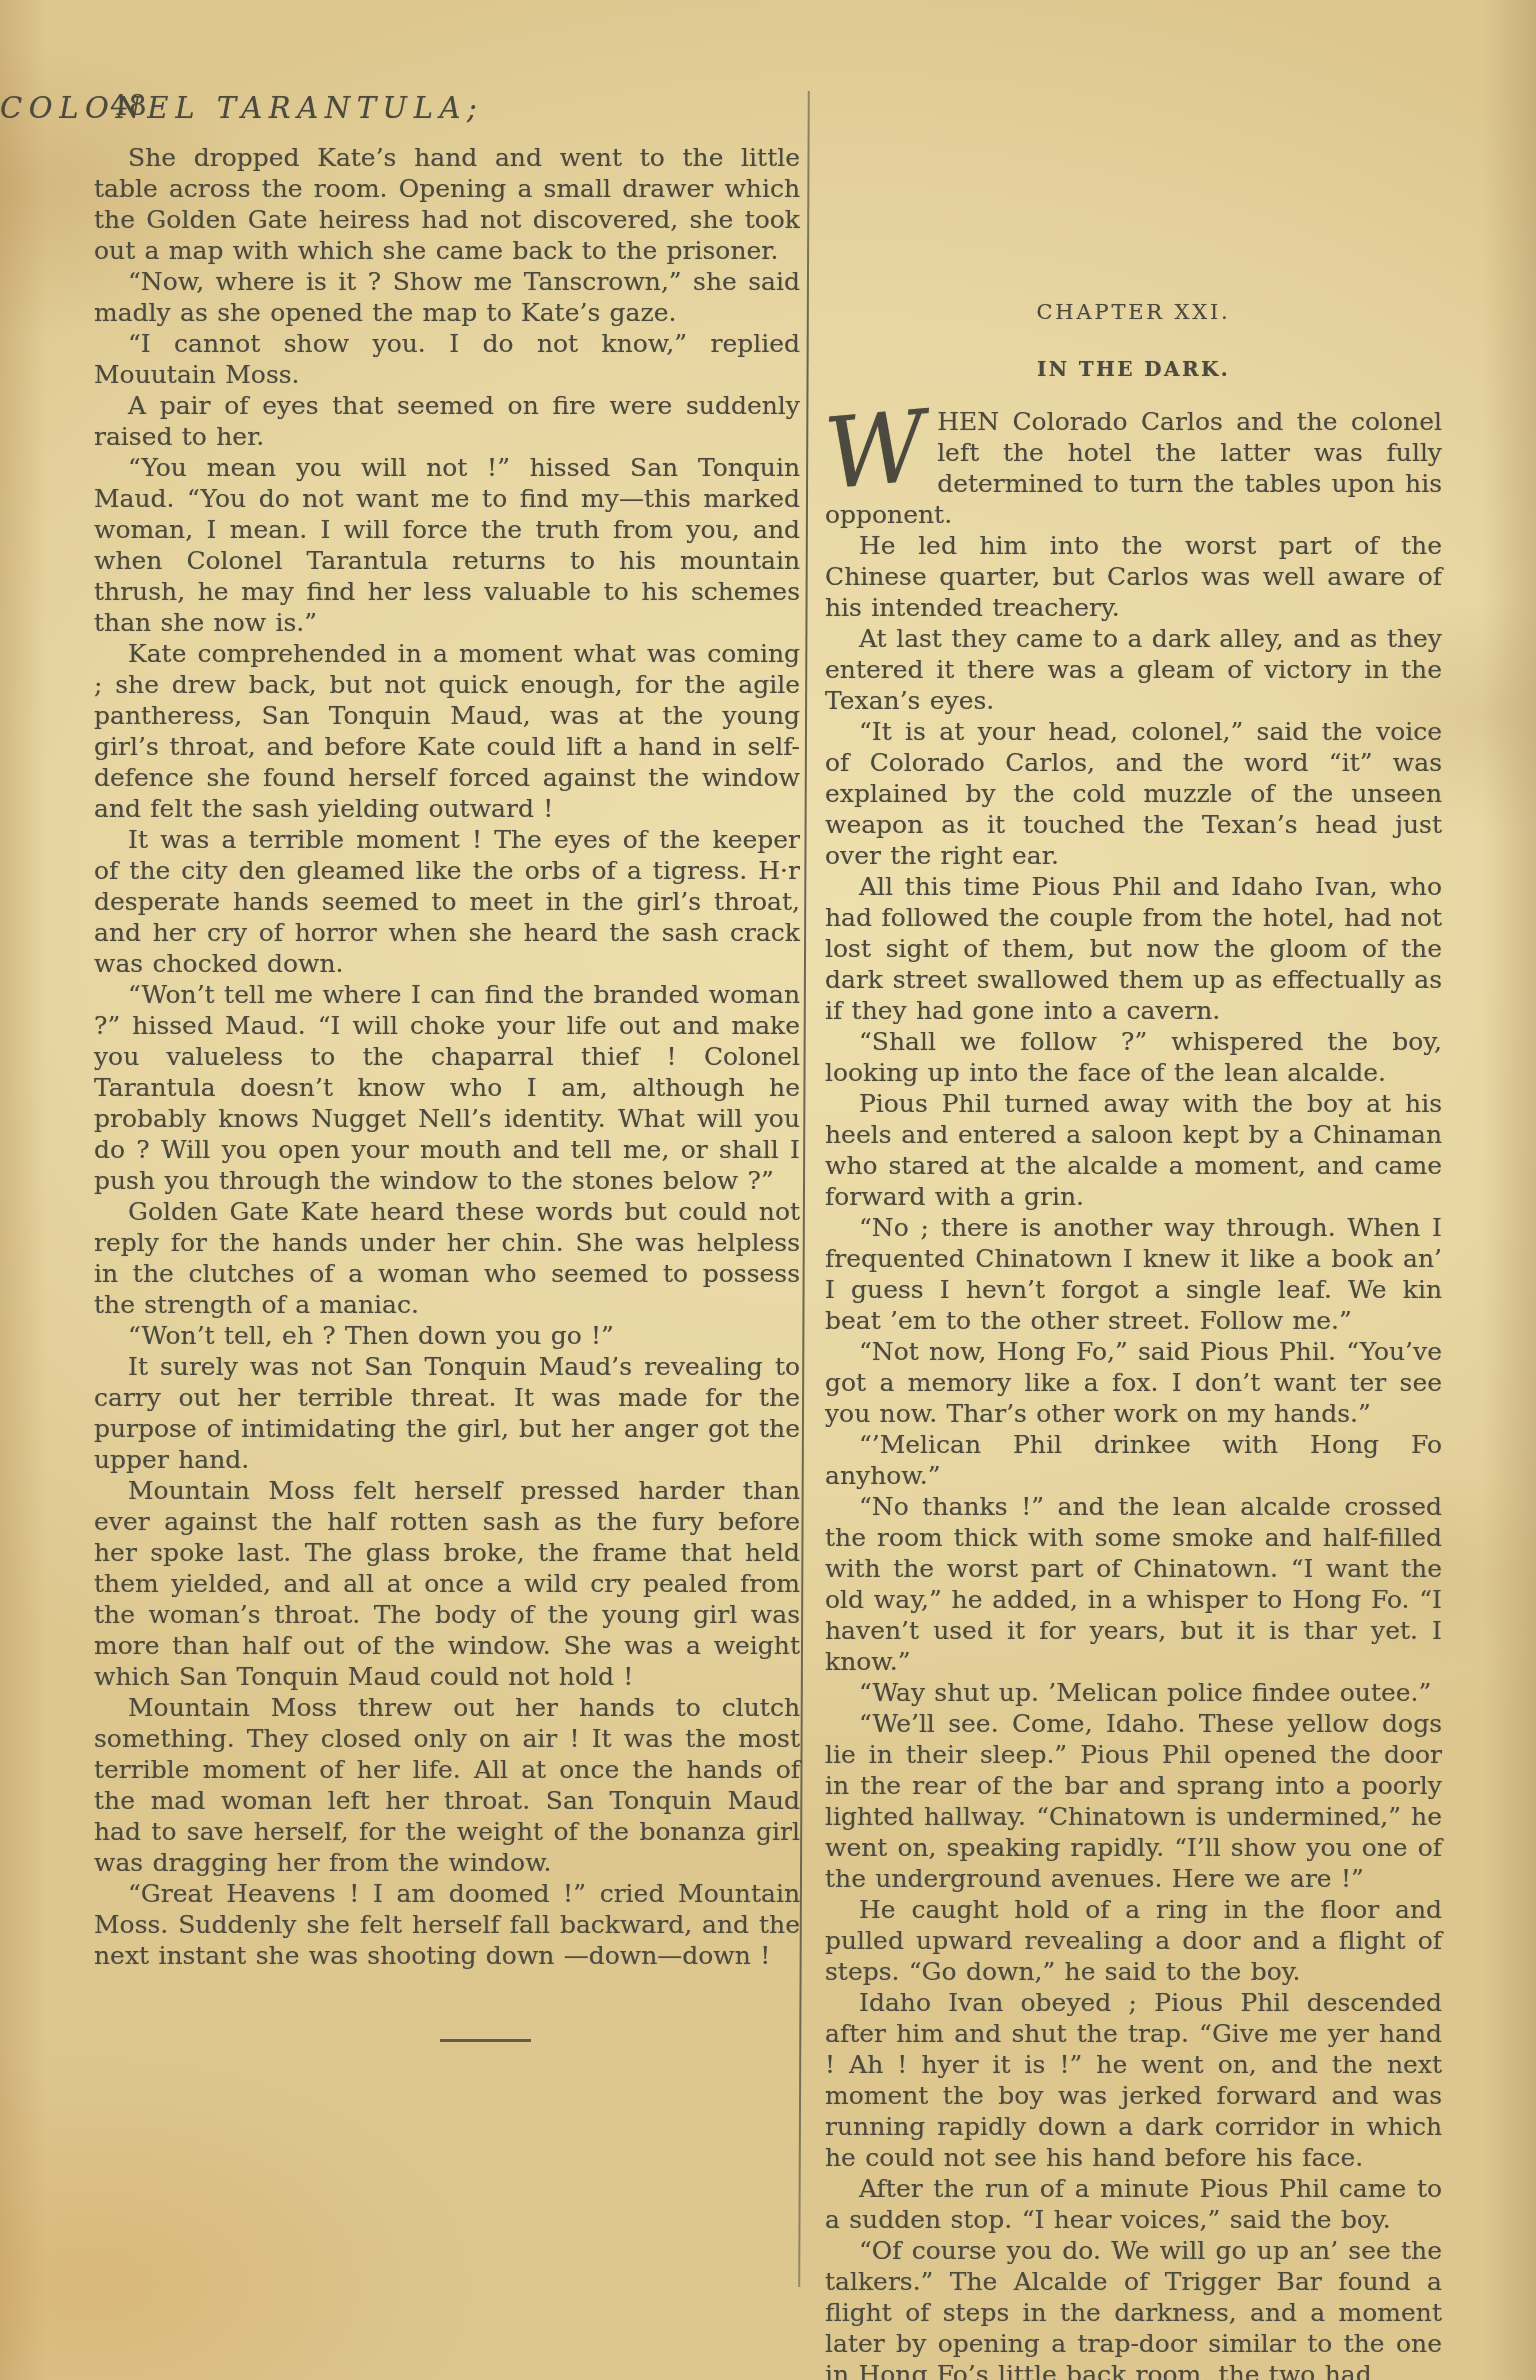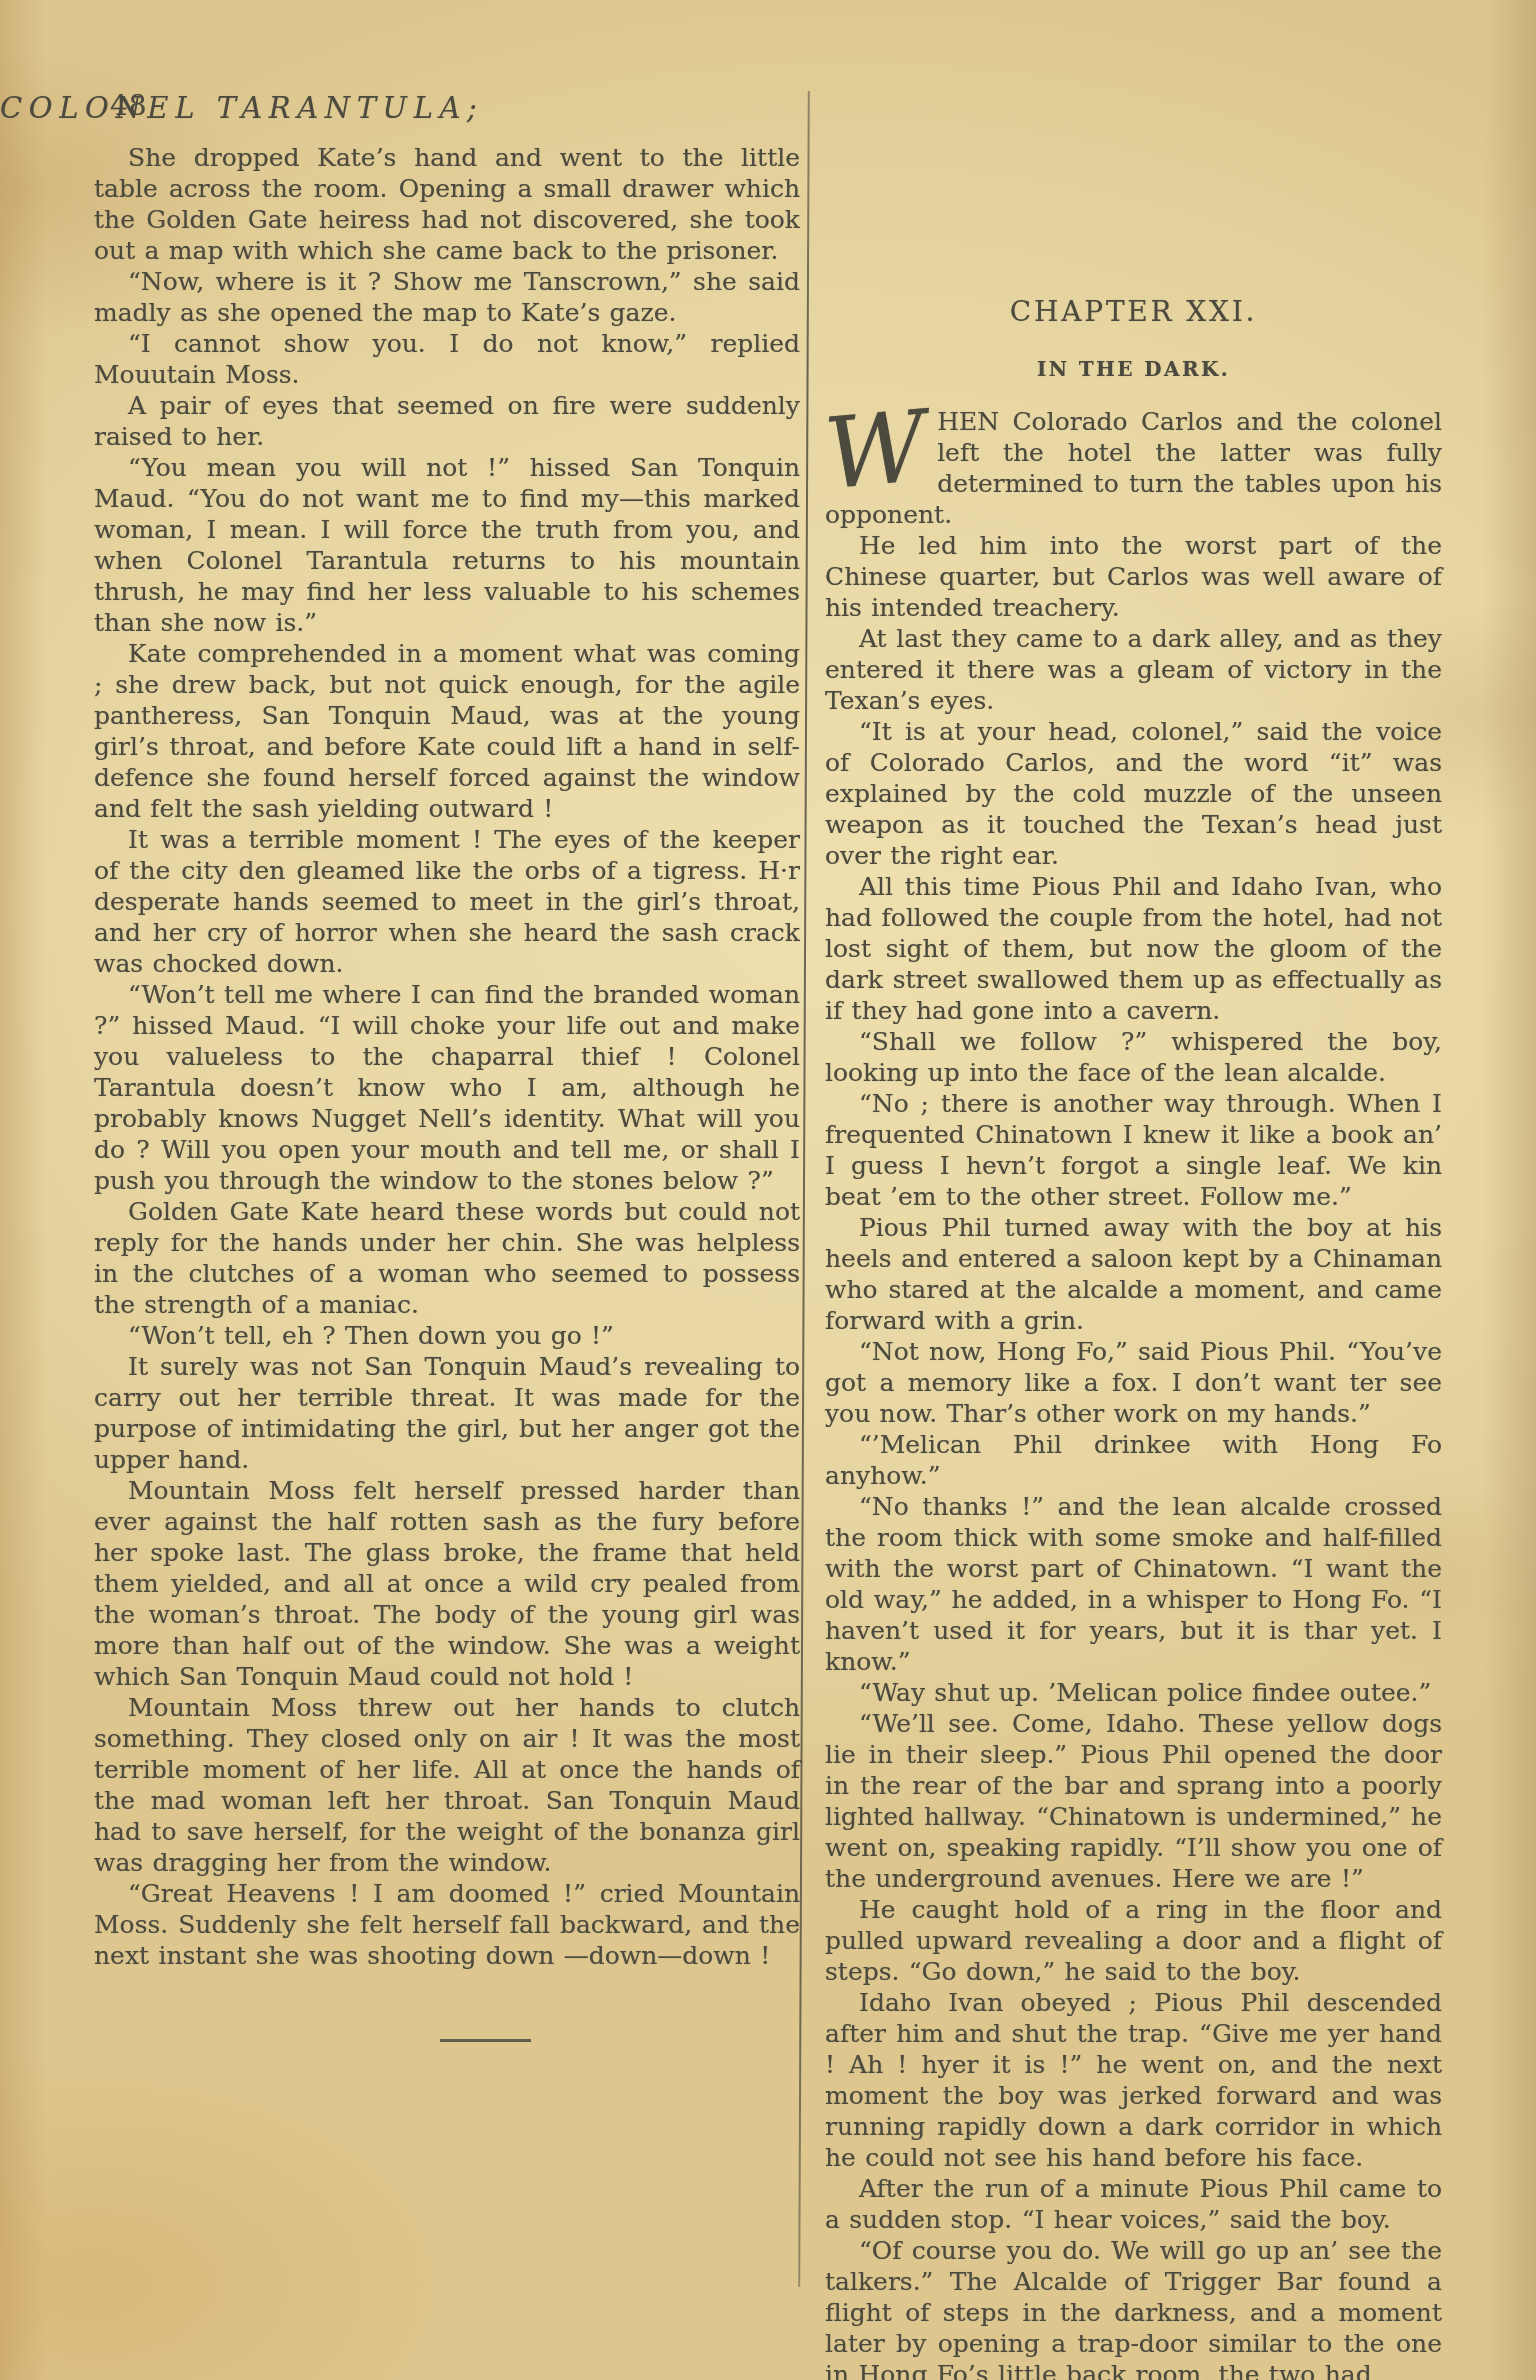--- a/index.html
+++ b/index.html
@@ -50,21 +50,21 @@
     word-spacing: 1.4px;
   }
   .end-rule {
     width: 91px; height: 2.8px; margin: 68px auto 0 auto;
     background: rgba(76,74,62,0.85);
     transform: translateX(38px);
   }
 
   .chapter {
     margin: 156px 0 0 0; text-align: center; font-weight: 400;
-    font-size: 28px; letter-spacing: 2.8px; line-height: 28px;
+    font-size: 21px; letter-spacing: 2.8px; line-height: 28px;
   }
   .chapter-sub {
     margin: 32px 0 0 0; text-align: center; font-weight: 700;
     font-size: 20px; letter-spacing: 2.4px; line-height: 23px;
   }
   .opening { margin-top: 24.6px; text-indent: 0; }
   .dropcap {
     float: left;
     font-size: 98px; line-height: 78px;
     font-style: italic;
@@ -106,22 +106,22 @@
   <div class="col col-right ink">
     <h2 class="chapter">CHAPTER XXI.</h2>
     <h3 class="chapter-sub">IN THE DARK.</h3>
     <p class="para opening"><span class="dropcap">W</span><span>HEN Colorado Carlos and the colonel left the hotel the latter was fully determined to turn the tables upon his opponent.</span></p>
     <div>
         <p class="para">He led him into the worst part of the Chinese quarter, but Carlos was well aware of his intended treachery.</p>
         <p class="para">At last they came to a dark alley, and as they entered it there was a gleam of victory in the Texan’s eyes.</p>
         <p class="para">“It is at your head, colonel,” said the voice of Colorado Carlos, and the word “it” was explained by the cold muzzle of the unseen weapon as it touched the Texan’s head just over the right ear.</p>
         <p class="para">All this time Pious Phil and Idaho Ivan, who had followed the couple from the hotel, had not lost sight of them, but now the gloom of the dark street swallowed them up as effectually as if they had gone into a cavern.</p>
         <p class="para">“Shall we follow ?” whispered the boy, looking up into the face of the lean alcalde.</p>
+        <p class="para">Pious Phil turned away with the boy at his heels and entered a saloon kept by a Chinaman who stared at the alcalde a moment, and came forward with a grin.</p>
         <p class="para">“No ; there is another way through.  When I frequented Chinatown I knew it like a book an’ I guess I hevn’t forgot a single leaf.  We kin beat ’em to the other street.  Follow me.”</p>
-        <p class="para">Pious Phil turned away with the boy at his heels and entered a saloon kept by a Chinaman who stared at the alcalde a moment, and came forward with a grin.</p>
         <p class="para">“Not now, Hong Fo,” said Pious Phil.  “You’ve got a memory like a fox.  I don’t want ter see you now.  Thar’s other work on my hands.”</p>
         <p class="para">“’Melican Phil drinkee with Hong Fo anyhow.”</p>
         <p class="para">“No thanks !” and the lean alcalde crossed the room thick with some smoke and half-filled with the worst part of Chinatown.  “I want the old way,” he added, in a whisper to Hong Fo.  “I haven’t used it for years, but it is thar yet. I know.”</p>
         <p class="para">“Way shut up.  ’Melican police findee outee.”</p>
         <p class="para">“We’ll see.  Come, Idaho.  These yellow dogs lie in their sleep.”  Pious Phil opened the door in the rear of the bar and sprang into a poorly lighted hallway.  “Chinatown is undermined,” he went on, speaking rapidly.  “I’ll show you one of the underground avenues.  Here we are !”</p>
         <p class="para">He caught hold of a ring in the floor and pulled upward revealing a door and a flight of steps.  “Go down,” he said to the boy.</p>
         <p class="para">Idaho Ivan obeyed ; Pious Phil descended after him and shut the trap.  “Give me yer hand !  Ah !  hyer it is !” he went on, and the next moment the boy was jerked forward and was running rapidly down a dark corridor in which he could not see his hand before his face.</p>
         <p class="para">After the run of a minute Pious Phil came to a sudden stop.  “I hear voices,” said the boy.</p>
         <p class="para">“Of course you do.  We will go up an’ see the talkers.”  The Alcalde of Trigger Bar found a flight of steps in the darkness, and a moment later by opening a trap-door similar to the one in Hong Fo’s little back room, the two had</p>
       </div>

